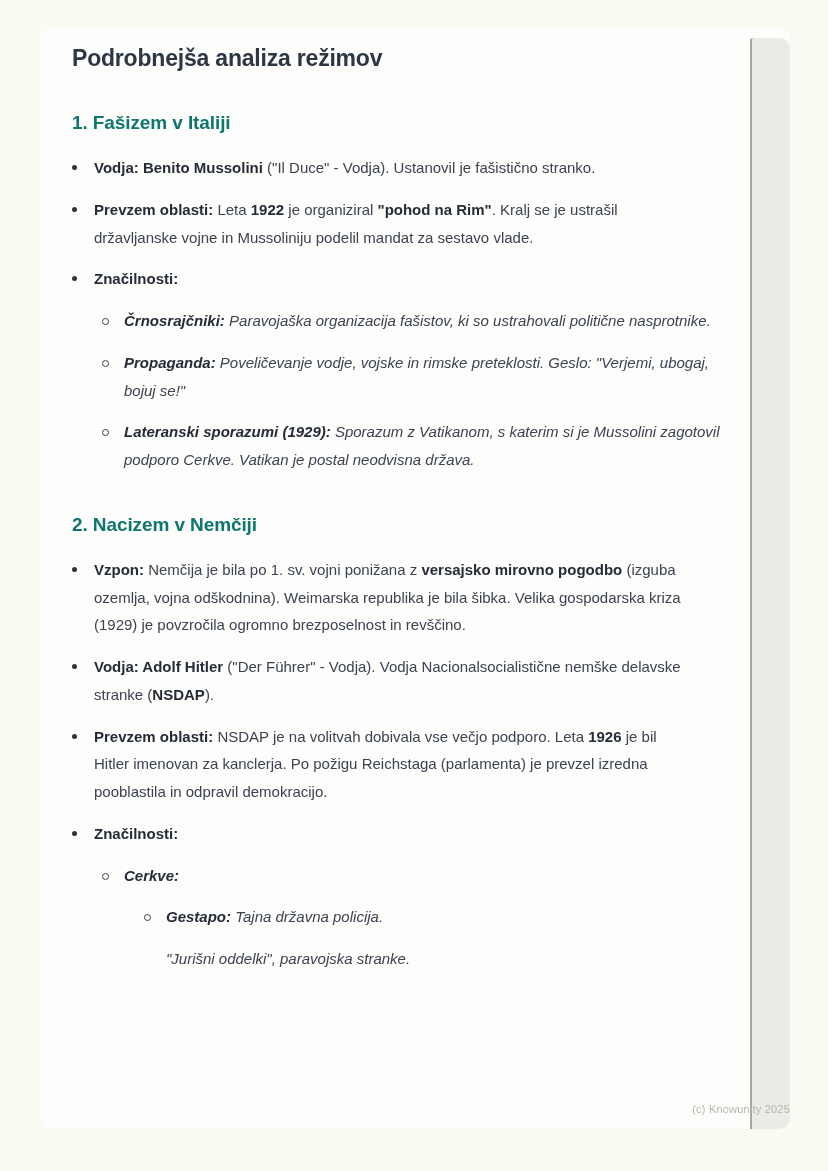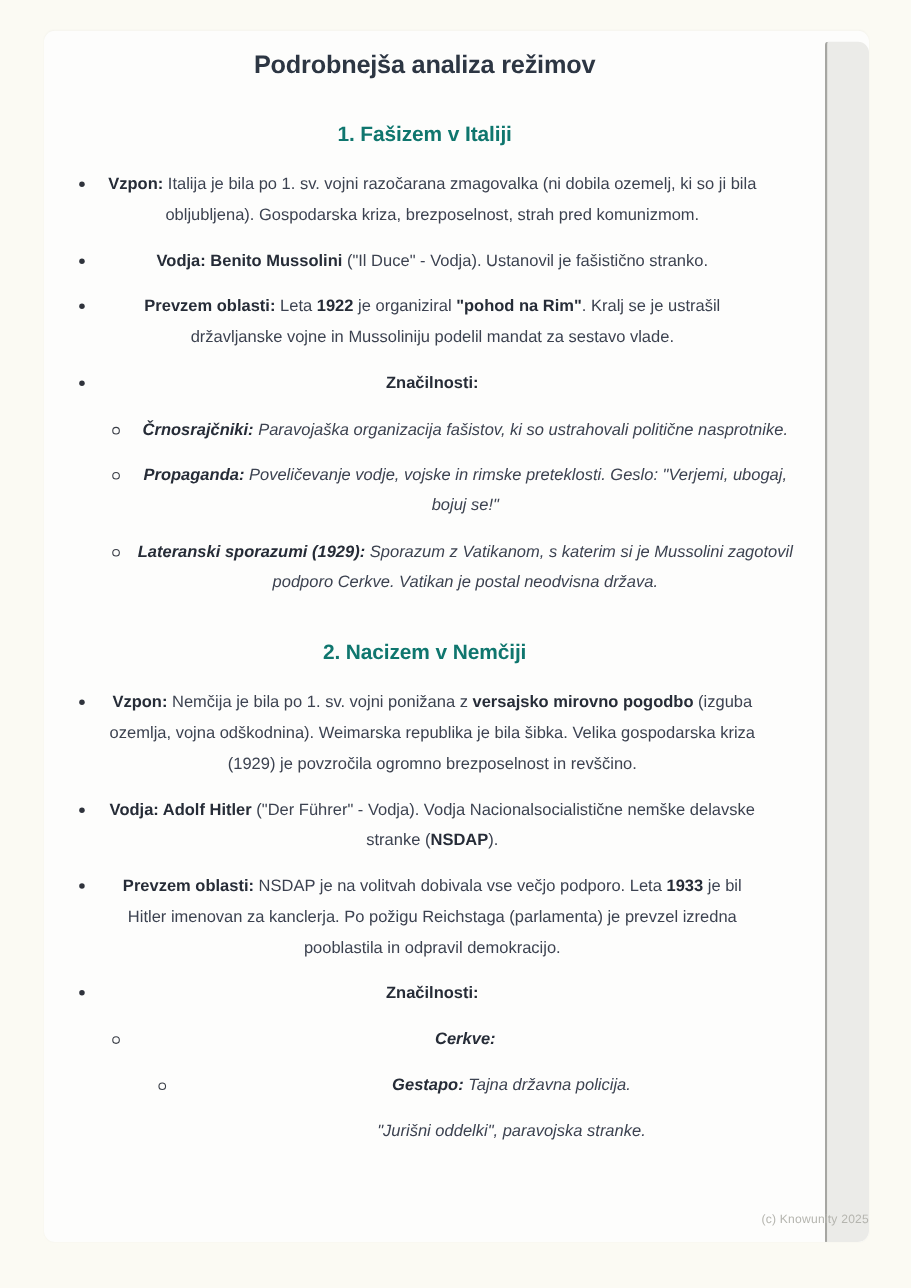--- a/index.html
+++ b/index.html
@@ -27,21 +27,20 @@
     background:#ebebe8;
     border-left:2px solid #a6a6a2;
     border-radius:3px 10px 10px 0;
     z-index:1;
   }
   .content {
     position:relative;
     padding:17px 0 0 32px;
     width:660px;
     z-index:2;
-    text-align:center;
   }
   h1.title {
     font-size:23px;
     font-weight:700;
     color:#2d3643;
     letter-spacing:-0.2px;
     margin-bottom:2px;
   }
   h2.section-heading {
     font-size:19px;
@@ -99,28 +98,20 @@
     <div class="content">
       <h1 class="title">Podrobnejša analiza režimov</h1>
       <div id="sections">
           <h2 class="section-heading">1. Fašizem v Italiji</h2>
           <div class="list">
             <div class="item">
               <div class="row">
                 <span class="marker">
                   <span class="dot"></span>
                 </span>
-                <div class="txt"><strong>Vzpon:</strong> Italija je bila po 1. sv. vojni razočarana zmagovalka (ni dobila ozemelj, ki so ji bila obljubljena). Gospodarska kriza, brezposelnost, strah pred komunizmom.</div>
-              </div>
-            </div>
-            <div class="item">
-              <div class="row">
-                <span class="marker">
-                  <span class="dot"></span>
-                </span>
                 <div class="txt"><strong>Vodja: Benito Mussolini</strong> ("Il Duce" - Vodja). Ustanovil je fašistično stranko.</div>
               </div>
             </div>
             <div class="item">
               <div class="row">
                 <span class="marker">
                   <span class="dot"></span>
                 </span>
                 <div class="txt"><strong>Prevzem oblasti:</strong> Leta <strong>1922</strong> je organiziral <strong>"pohod na Rim"</strong>. Kralj se je ustrašil državljanske vojne in Mussoliniju podelil mandat za sestavo vlade.</div>
               </div>
@@ -178,21 +169,21 @@
                   <span class="dot"></span>
                 </span>
                 <div class="txt"><strong>Vodja: Adolf Hitler</strong> ("Der Führer" - Vodja). Vodja Nacionalsocialistične nemške delavske stranke (<strong>NSDAP</strong>).</div>
               </div>
             </div>
             <div class="item">
               <div class="row">
                 <span class="marker">
                   <span class="dot"></span>
                 </span>
-                <div class="txt"><strong>Prevzem oblasti:</strong> NSDAP je na volitvah dobivala vse večjo podporo. Leta <strong>1933</strong> je bil Hitler imenovan za kanclerja. Po požigu Reichstaga (parlamenta) je prevzel izredna pooblastila in odpravil demokracijo.</div>
+                <div class="txt"><strong>Prevzem oblasti:</strong> NSDAP je na volitvah dobivala vse večjo podporo. Leta <strong>1926</strong> je bil Hitler imenovan za kanclerja. Po požigu Reichstaga (parlamenta) je prevzel izredna pooblastila in odpravil demokracijo.</div>
               </div>
             </div>
             <div class="item">
               <div class="row">
                 <span class="marker">
                   <span class="dot"></span>
                 </span>
                 <div class="txt"><strong>Značilnosti:</strong></div>
               </div>
               <div class="children">

